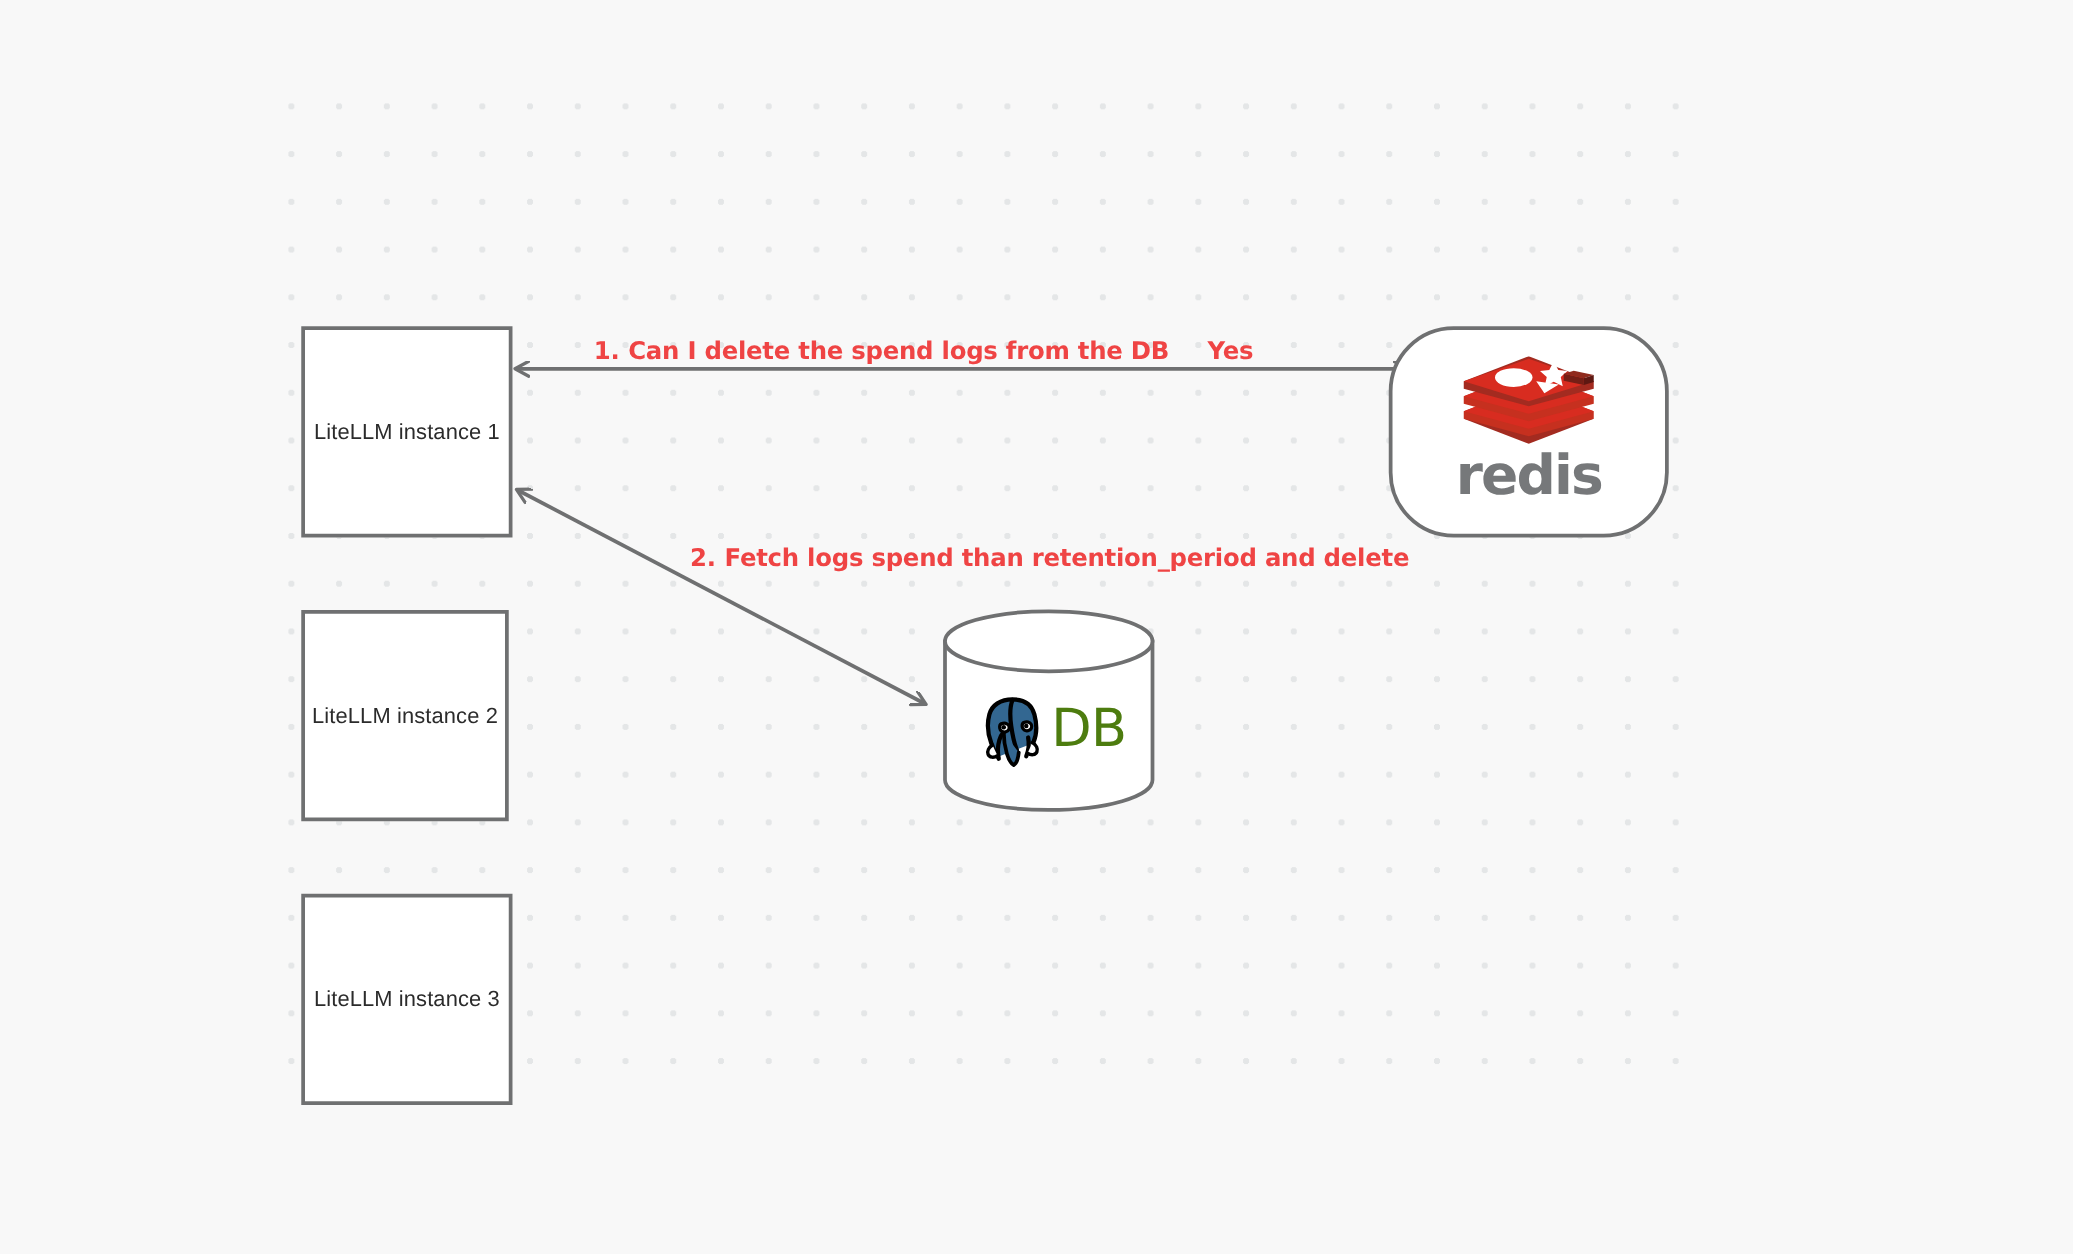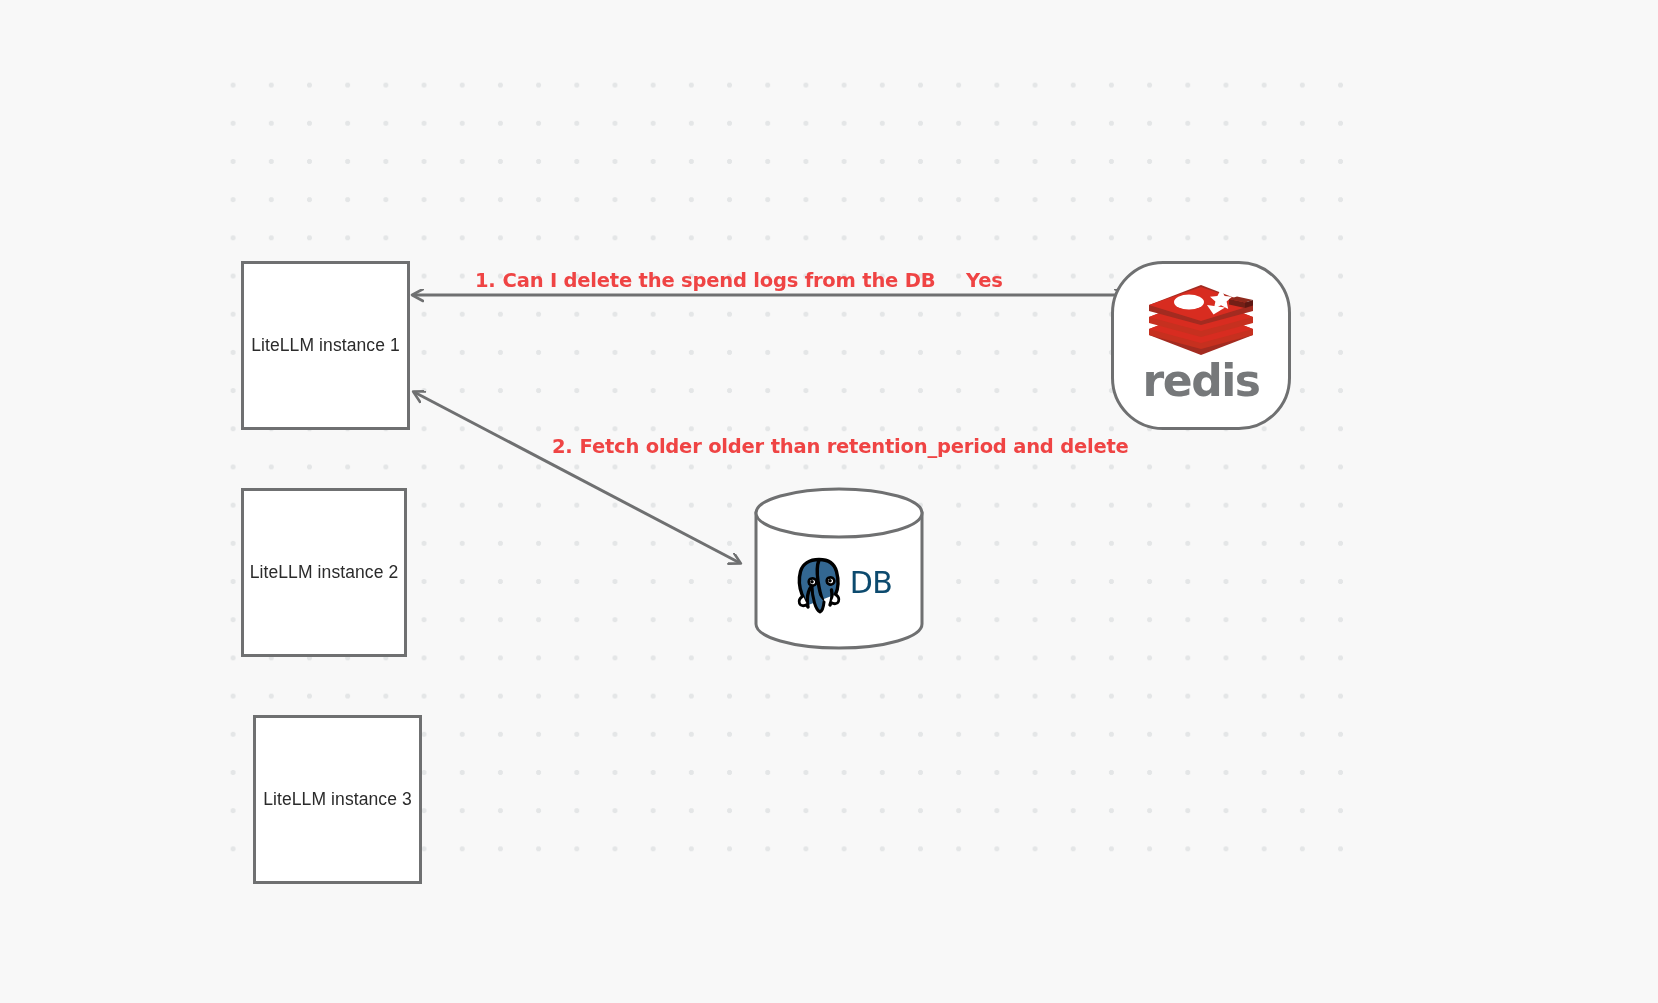--- a/index.html
+++ b/index.html
@@ -43,28 +43,28 @@
     justify-content: center;
   }
   .node-label {
     font-size: 17.5px;
     color: #2b2b2b;
     letter-spacing: 0.1px;
     font-family: "Liberation Sans", sans-serif;
   }
   #litellm-1 { left: 241px; top: 261px; width: 169px; height: 169px; }
   #litellm-2 { left: 241px; top: 488px; width: 166px; height: 169px; }
-  #litellm-3 { left: 241px; top: 715px; width: 169px; height: 169px; margin-left: 12px; }
+  #litellm-3 { left: 241px; top: 715px; width: 169px; height: 169px; }
 
   
   #redis-node {
     position: absolute;
     left: 1111px;
     top: 261px;
-    width: 180px;
+    width: 224px;
     height: 169px;
     background: #ffffff;
     border: 3px solid #6f7071;
     border-radius: 52px;
     box-sizing: border-box;
     display: flex;
     flex-direction: column;
     align-items: center;
     justify-content: center;
   }
@@ -97,22 +97,22 @@
     position: absolute;
     inset: 0;
     display: flex;
     align-items: center;
     justify-content: center;
     padding-top: 28px;
     box-sizing: border-box;
   }
   .db-text {
     font-family: "DejaVu Sans", sans-serif;
-    font-size: 30px;
-    color: #0c4a6e;
+    font-size: 42px;
+    color: #4d7c0f;
     letter-spacing: -0.5px;
     line-height: 1;
     margin-left: -2px;
   }
 
   
   #edge-layer {
     position: absolute;
     left: 0; top: 0;
     width: 1658px;
@@ -159,21 +159,21 @@
     <line x1="414" y1="392" x2="740" y2="563" stroke="#6f7071" stroke-width="3" marker-start="url(#arrow-start)" marker-end="url(#arrow-end)"></line>
   </svg>
 
   <div class="edge-label" id="label-1">
     <span class="step-num">1.</span><span>Can I delete the spend logs from the DB</span>
   </div>
 
   <div class="edge-label" id="label-1-yes">Yes</div>
 
   <div class="edge-label" id="label-2">
-    <span class="step-num">2.</span><span>Fetch older older than retention_period and delete</span>
+    <span class="step-num">2.</span><span>Fetch logs spend than retention_period and delete</span>
   </div>
 
   <div class="node-box" id="litellm-1">
     <span class="node-label">LiteLLM instance 1</span>
   </div>
 
   <div class="node-box" id="litellm-2">
     <span class="node-label">LiteLLM instance 2</span>
   </div>
 

